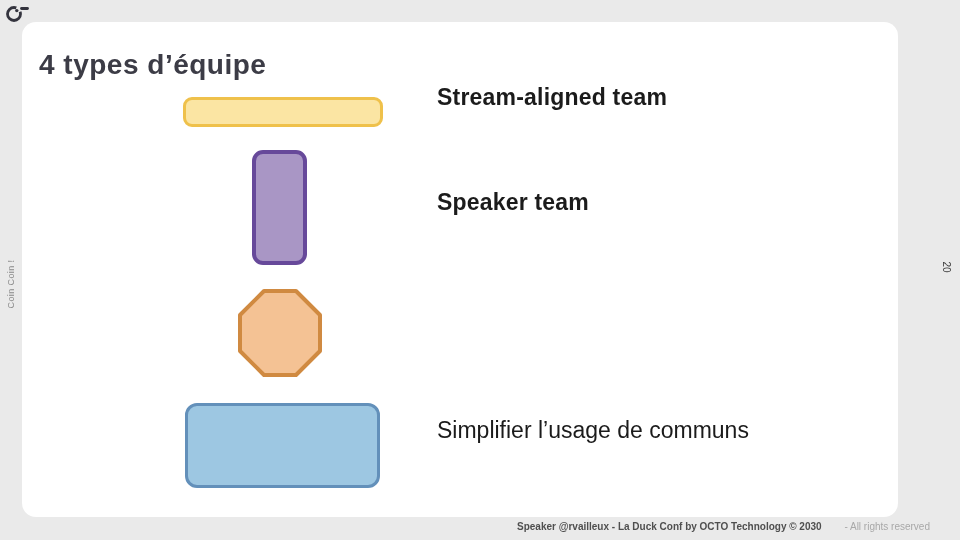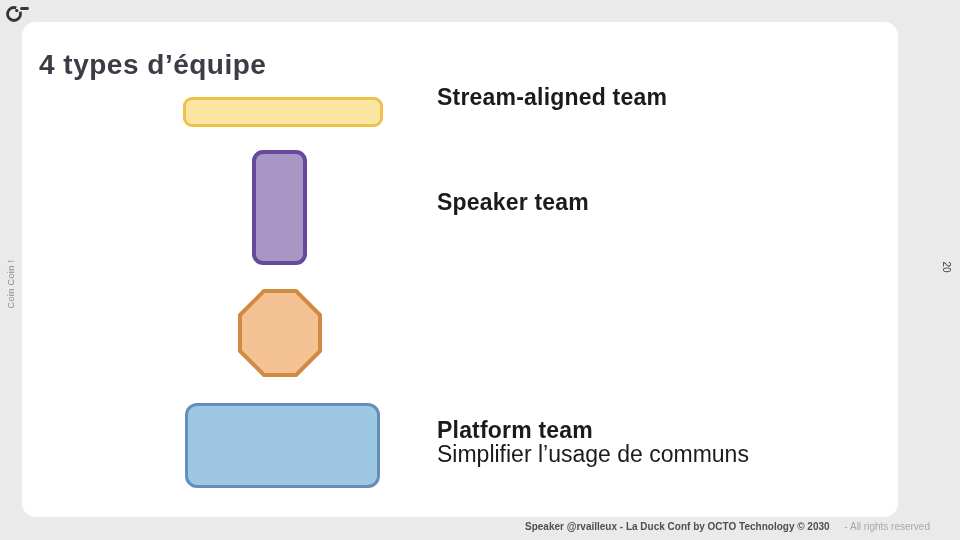--- a/index.html
+++ b/index.html
@@ -58,21 +58,21 @@
     font-size:10px;
     color:#3D3D3D;
     white-space:nowrap;
   }
   .footer {
     position:absolute; top:521px; right:30px;
     font-size:10px;
     white-space:nowrap;
   }
   .footer .credit { font-weight:bold; color:#4F4F4F; }
-  .footer .rights { color:#A8A8A8; margin-left:12px; }
+  .footer .rights { color:#A8A8A8; margin-left:20px; }
 </style>
 </head>
 <body style="background: rgb(234, 234, 234);">
 
 <svg class="logo" viewBox="0 0 26 20" fill="none" style="color: rgb(52, 52, 62);">
   <circle cx="9" cy="11" r="6.5" stroke="currentColor" stroke-width="2.8" pathLength="100" stroke-dasharray="81 13" fill="none"></circle>
   <circle cx="11.8" cy="7.6" r="1.7" fill="currentColor"></circle>
   <line x1="16.5" y1="5.5" x2="22.5" y2="5.5" stroke="currentColor" stroke-width="2.8" stroke-linecap="round"></line>
 </svg>
 
@@ -93,21 +93,20 @@
   <div class="team-text row-0">
     <div class="team-name">Stream-aligned team</div>
   </div>
 
   <div class="team-text row-1">
     <div class="team-name">Speaker team</div>
   </div>
 
 
   <div class="team-text row-3">
-    <div class="team-name">Platform team</div>
     <div class="team-desc">Simplifier l’usage de communs</div>
   </div>
 
 </div>
 
 <div class="vnote-left">Coin Coin !</div>
 
 <div class="vnote-right">20</div>
 
 <div class="footer">

